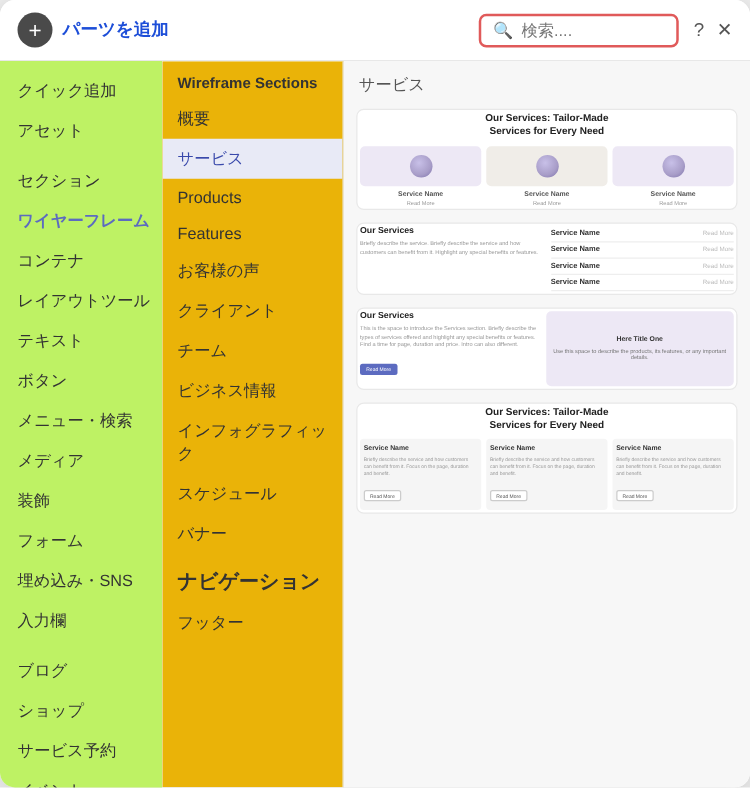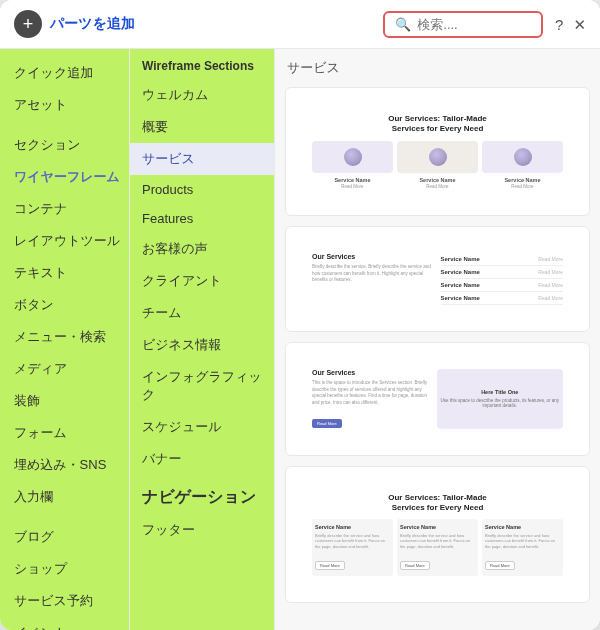--- a/index.html
+++ b/index.html
@@ -95,21 +95,21 @@
       color: #5c6bc0;
       font-weight: 600;
     }
     .left-nav-divider {
       height: 8px;
     }
     
     .middle-panel {
       width: 145px;
       border-right: 1px solid #e8e8e8;
-      background: #bef264;
+      background: #eab308;
       overflow-y: auto;
       flex-shrink: 0;
     }
     .middle-section-header {
       padding: 10px 12px 6px;
       font-size: 12px;
       font-weight: 700;
       color: #333;
     }
     .middle-item {
@@ -138,21 +138,21 @@
     .right-panel-title {
       font-size: 13px;
       color: #555;
       margin-bottom: 10px;
       padding: 0 2px;
     }
     .preview-card {
       background: #fff;
       border-radius: 6px;
       margin-bottom: 10px;
-      padding: 26px;
+      padding: 2px;
       border: 1px solid #e8e8e8;
       overflow: hidden;
     }
     
     .preview-title {
       text-align: center;
       font-size: 8px;
       font-weight: 700;
       color: #222;
       margin-bottom: 6px;
@@ -378,21 +378,20 @@
       <div class="left-nav-divider"></div>
       <div class="left-nav-item">ブログ</div>
       <div class="left-nav-item">ショップ</div>
       <div class="left-nav-item">サービス予約</div>
       <div class="left-nav-item">イベント</div>
 
     </div>
 
     <div class="middle-panel">
       <div class="middle-section-header">Wireframe Sections</div>
-      <div class="middle-item">ウェルカム</div>
       <div class="middle-item">概要</div>
       <div class="middle-item active">サービス</div>
       <div class="middle-item">Products</div>
       <div class="middle-item">Features</div>
       <div class="middle-item">お客様の声</div>
       <div class="middle-item">クライアント</div>
       <div class="middle-item">チーム</div>
       <div class="middle-item">ビジネス情報</div>
       <div class="middle-item">インフォグラフィック</div>
       <div class="middle-item">スケジュール</div>

